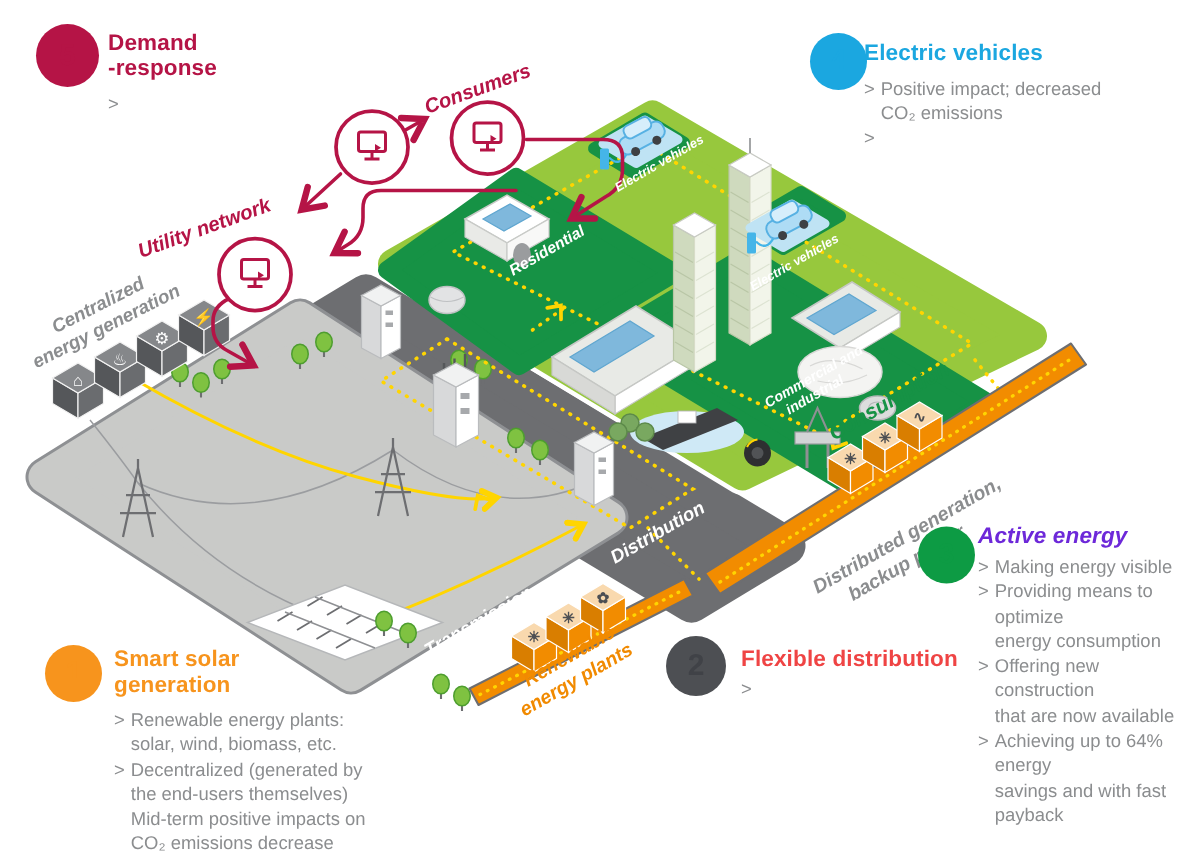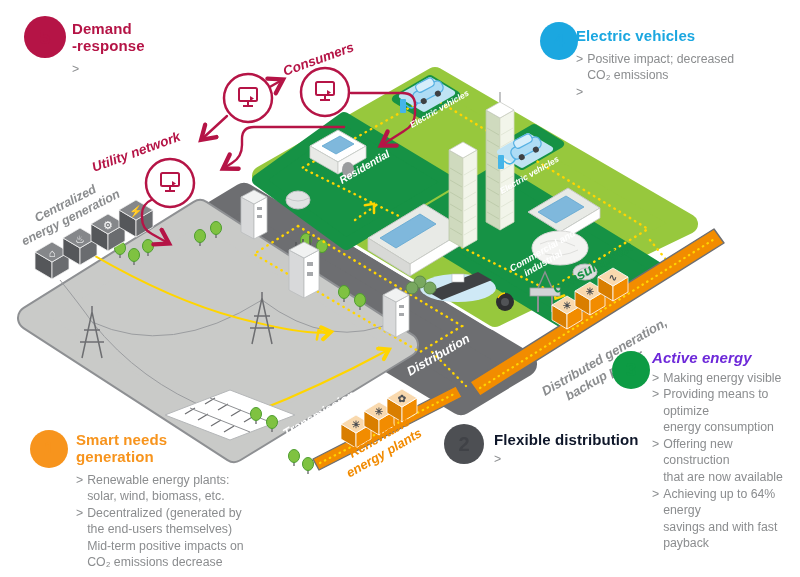--- a/index.html
+++ b/index.html
@@ -14,21 +14,21 @@
   .bullet-marker{flex:0 0 auto;}
   .bullet-text{white-space:pre-line;}
   .c-red{color:#b51446;background:#b51446;}
   .c-cyan{color:#1ba7e0;background:#1ba7e0;}
   .c-orange{color:#f7941d;background:#f7941d;}
   .c-gray{color:#404247;background:#4d4f53;}
   .c-green{color:#0d9b44;background:#0d9b44;}
   .t-red{color:#b51446;background:none;}
   .t-cyan{color:#1ba7e0;background:none;}
   .t-orange{color:#f7941d;background:none;}
-  .t-gray{color:#0f172a;background:none;}
+  .t-gray{color:#ef4444;background:none;}
   .t-green{color:#6d28d9;background:none;font-style:italic;}
   
   text{font-family:"Liberation Sans",sans-serif;}
   .lblCrimson{font-style:italic;font-weight:bold;fill:#b51446;font-size:13.5px;}
   .lblGray{font-style:italic;font-weight:bold;fill:#8b8d8f;font-size:12.5px;}
   .lblWhiteBig{font-style:italic;font-weight:bold;fill:#fff;font-size:12.5px;}
   .lblWhiteMid{font-style:italic;font-weight:bold;fill:#fff;font-size:10.5px;}
   .lblWhiteSm{font-style:italic;fill:#fff;font-size:8.5px;font-weight:bold;}
   .lblGreen{font-style:italic;font-weight:bold;fill:#169245;font-size:14px;}
   .lblOrange{font-style:italic;font-weight:bold;fill:#f18a00;font-size:13px;}
@@ -407,21 +407,21 @@
     </div>
     <div class="bullet">
       <span class="bullet-marker">&gt;</span>
     </div>
   </div>
 </div>
 
 <div class="num c-orange" style="left:30px;top:430px;width:38px;height:38px;font-size:19px">1</div>
 <div class="callout" style="left:76px;top:432px;width:200px">
   <div class="ctitle t-orange">
-    <div>Smart needs</div>
+    <div>Smart solar</div>
     <div>generation</div>
   </div>
   <div class="cbody">
     <div class="bullet">
       <span class="bullet-marker">&gt;</span>
       <span class="bullet-text">Renewable energy plants:
 solar, wind, biomass, etc.</span>
     </div>
     <div class="bullet">
       <span class="bullet-marker">&gt;</span>

